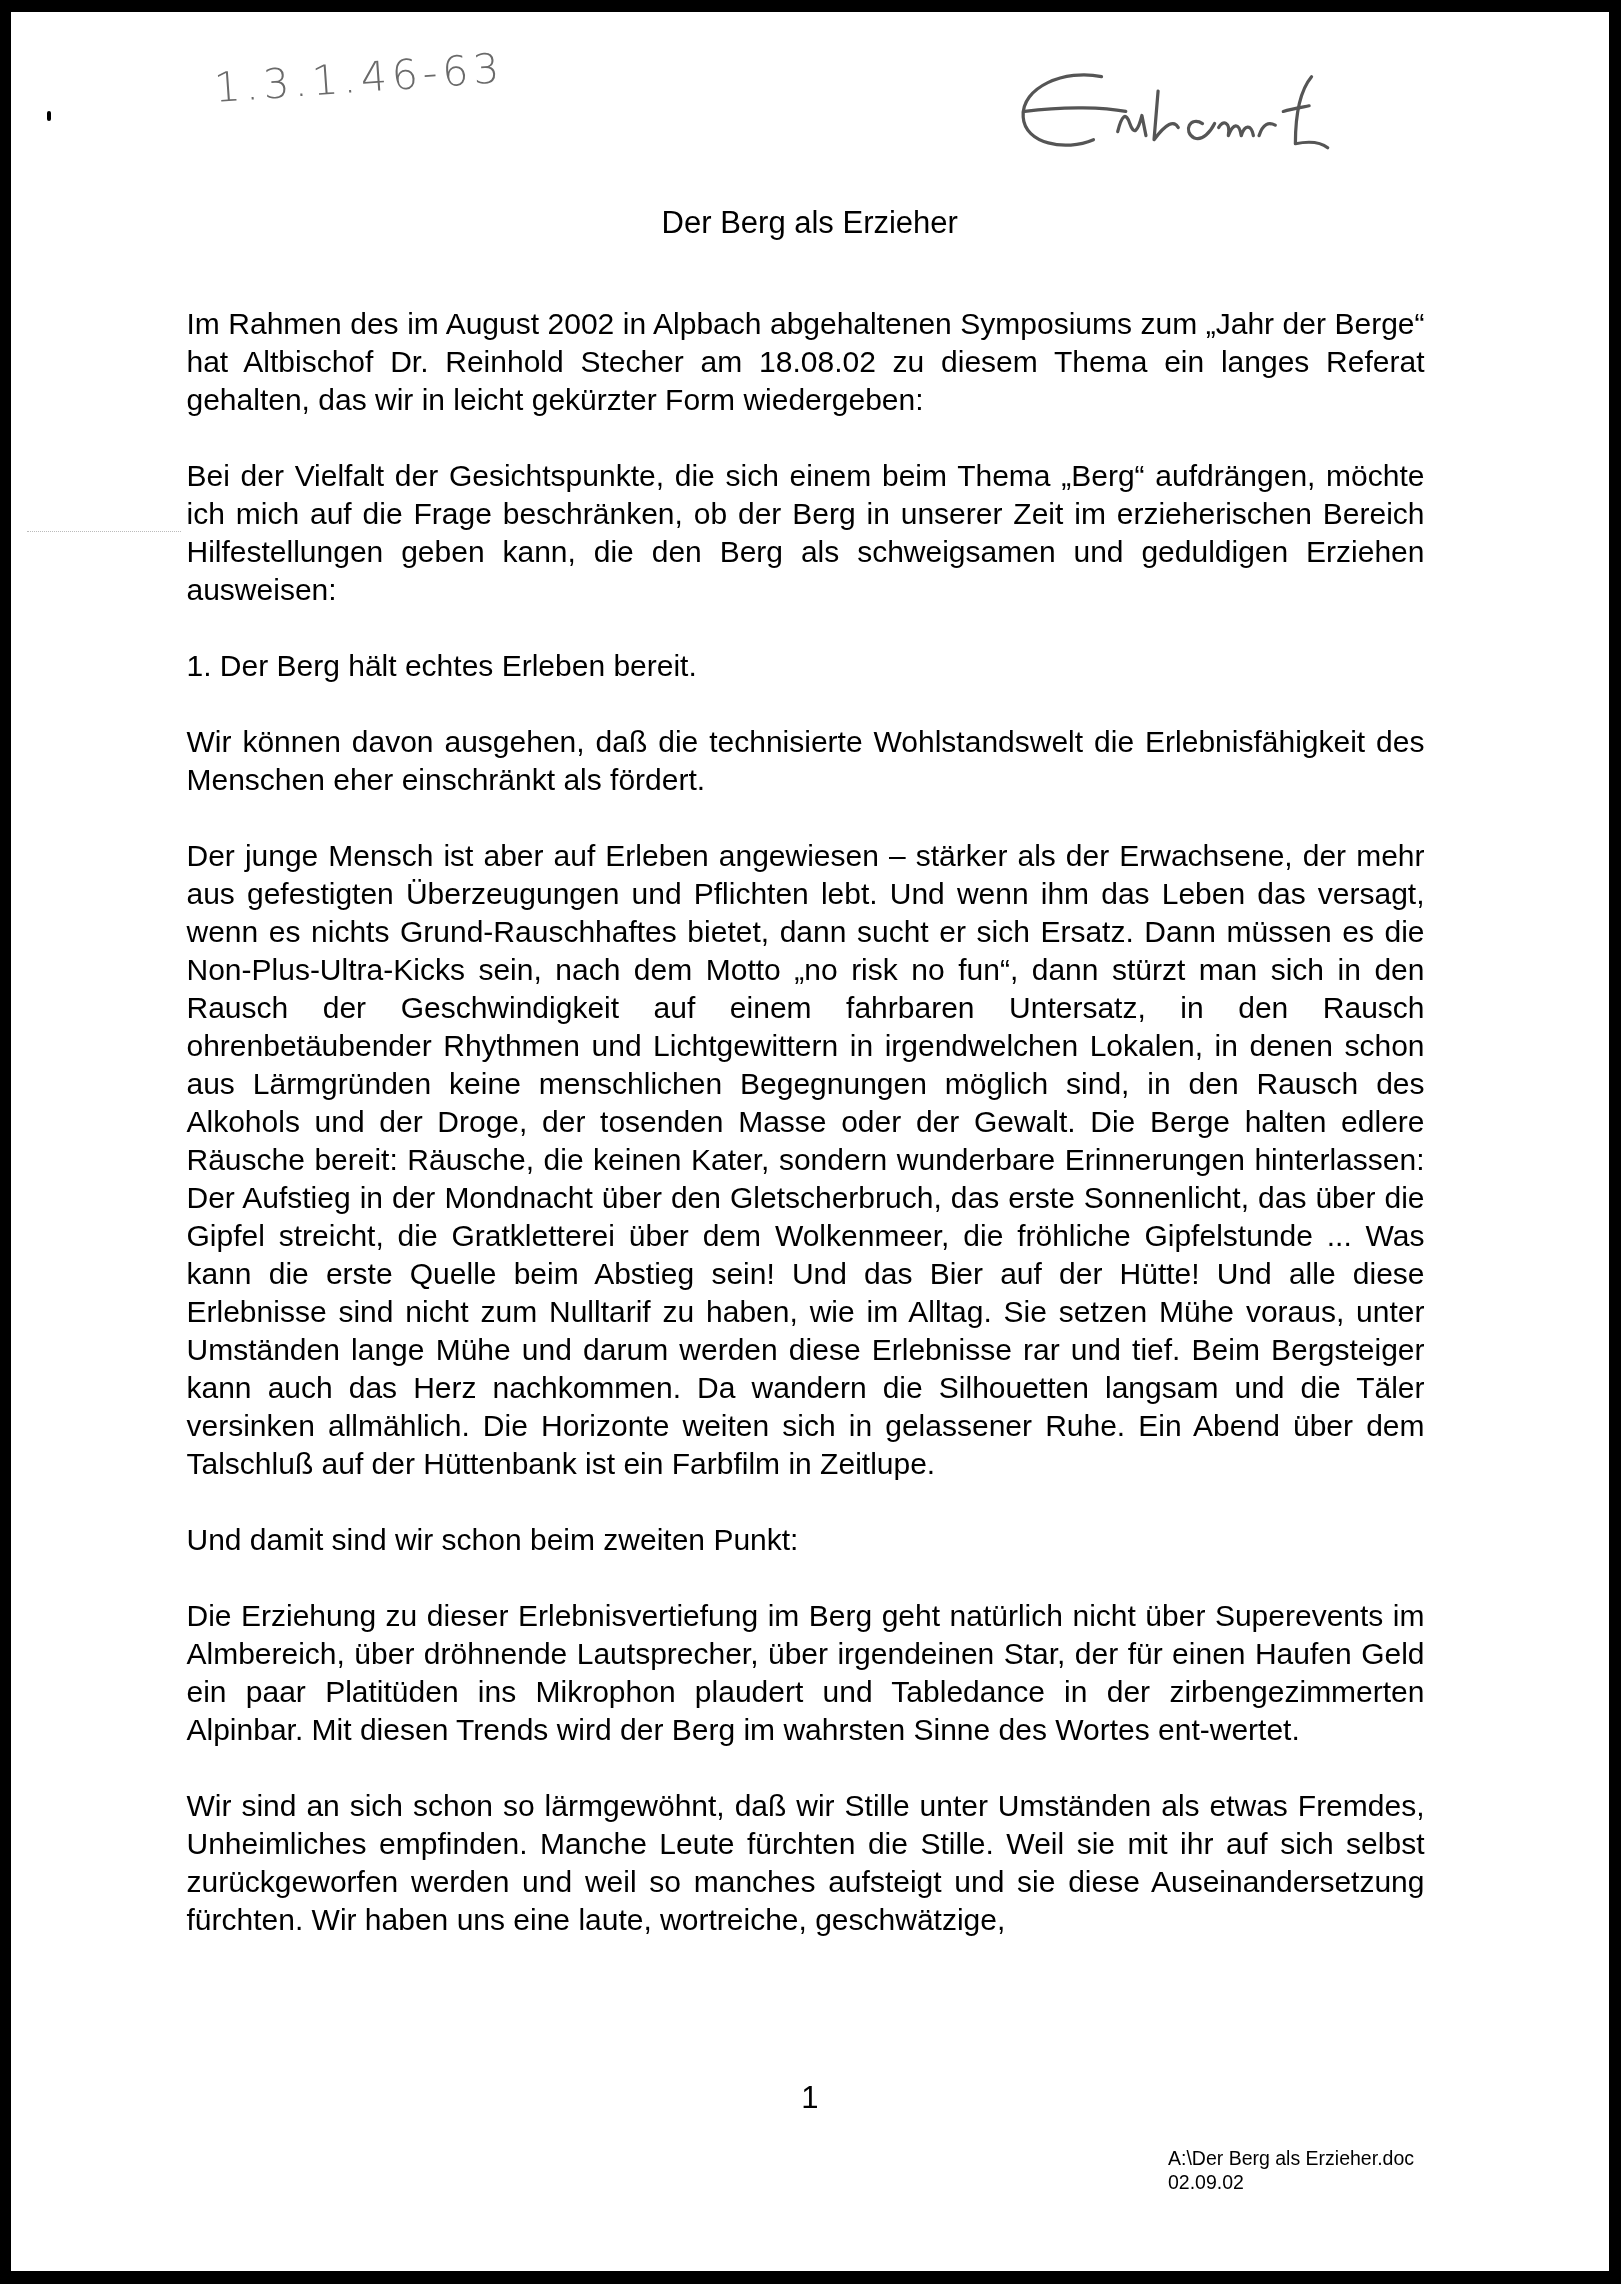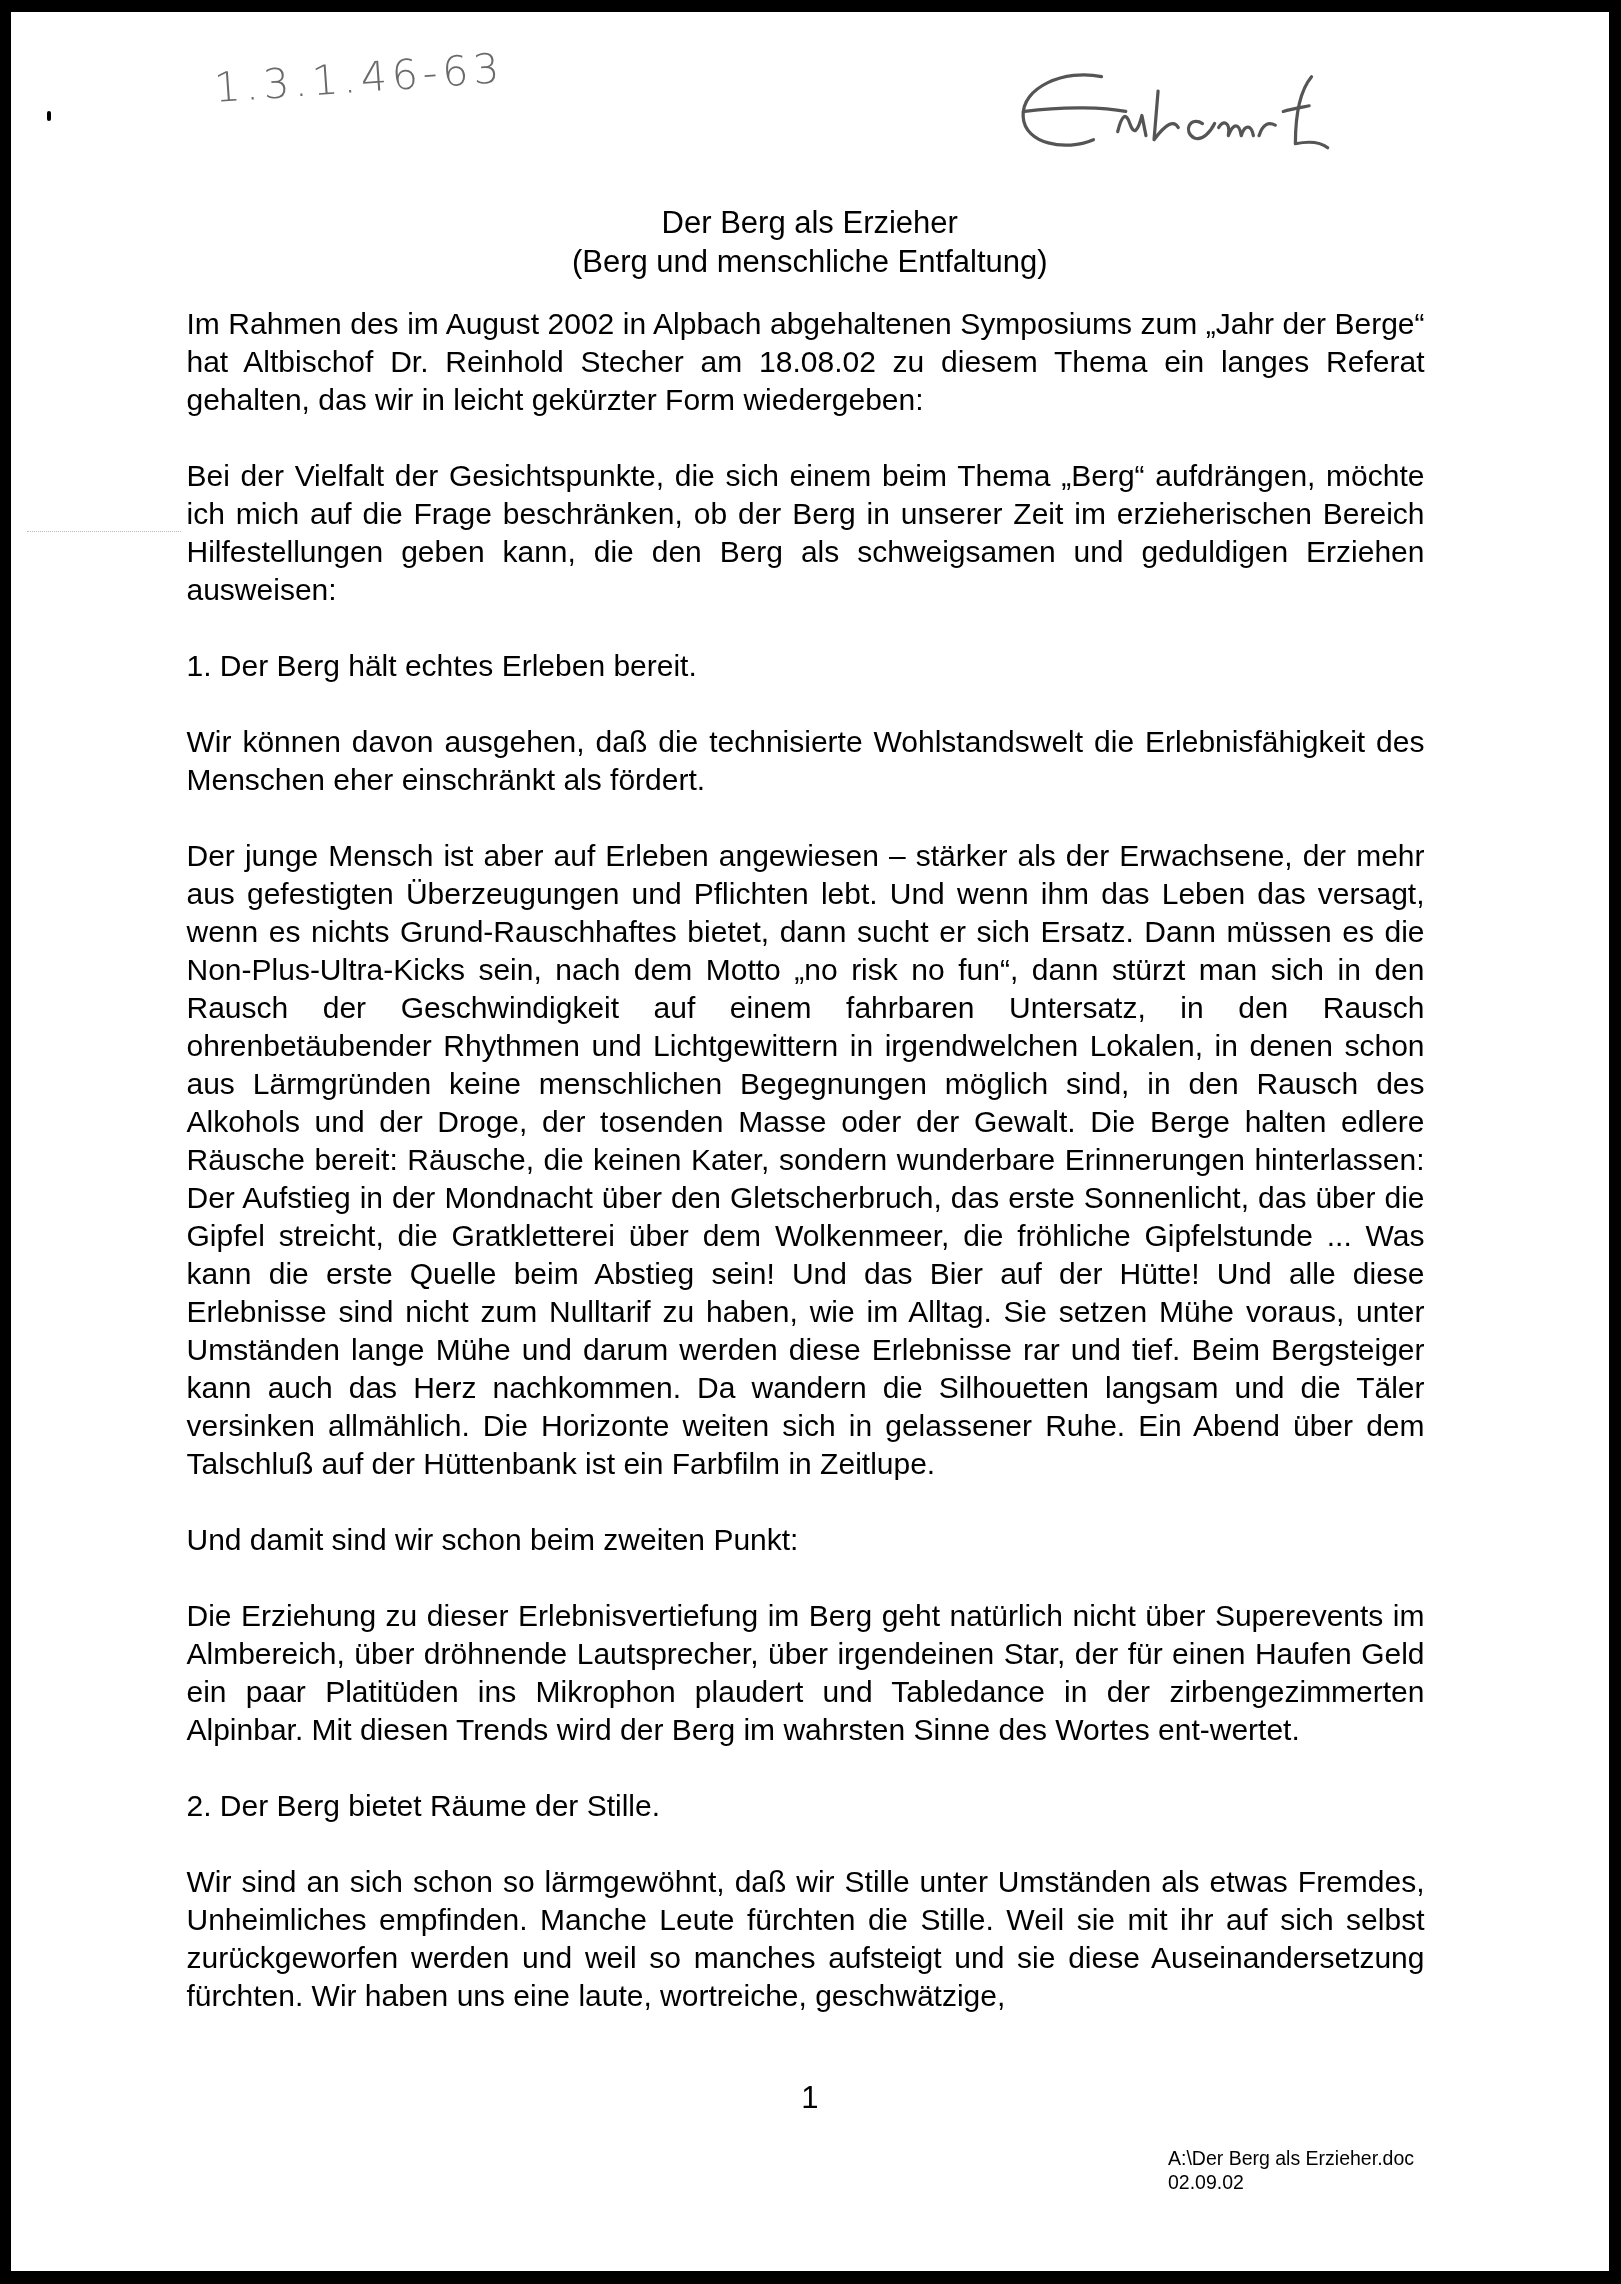--- a/index.html
+++ b/index.html
@@ -88,34 +88,32 @@
       <path d="M230 70 C215 60 205 80 220 88 C230 92 240 80 245 70"></path>
       <path d="M250 75 C255 65 265 68 262 85 C268 70 275 68 278 85 C282 72 290 70 293 85"></path>
       <path d="M300 85 C305 70 312 68 320 72"></path>
       <path d="M365 12 C350 30 345 60 345 95 C360 92 375 92 385 100"></path>
       <path d="M330 55 C340 52 352 50 362 48"></path>
     </g>
   </svg>
 
   <div class="title-block">
     <div>Der Berg als Erzieher</div>
-    <div>(Berg und menschliche Entfaltung)</div>
   </div>
 
   <div class="content">
     <p class="intro">Im Rahmen des im August 2002 in Alpbach abgehaltenen Symposiums zum „Jahr der Berge“ hat Altbischof Dr. Reinhold Stecher am 18.08.02 zu diesem Thema ein langes Referat gehalten, das wir in leicht gekürzter Form wiedergeben:</p>
     <p>Bei der Vielfalt der Gesichtspunkte, die sich einem beim Thema „Berg“ aufdrängen, möchte ich mich auf die Frage beschränken, ob der Berg in unserer Zeit im erzieherischen Bereich Hilfestellungen geben kann, die den Berg als schweigsamen und geduldigen Erziehen ausweisen:</p>
 
     <h2>1. Der Berg hält echtes Erleben bereit.</h2>
     <p>Wir können davon ausgehen, daß die technisierte Wohlstandswelt die Erlebnisfähigkeit des Menschen eher einschränkt als fördert.</p>
     <p>Der junge Mensch ist aber auf Erleben angewiesen – stärker als der Erwachsene, der mehr aus gefestigten Überzeugungen und Pflichten lebt. Und wenn ihm das Leben das versagt, wenn es nichts Grund-Rauschhaftes bietet, dann sucht er sich Ersatz. Dann müssen es die Non-Plus-Ultra-Kicks sein, nach dem Motto „no risk no fun“, dann stürzt man sich in den Rausch der Geschwindigkeit auf einem fahrbaren Untersatz, in den Rausch ohrenbetäubender Rhythmen und Lichtgewittern in irgendwelchen Lokalen, in denen schon aus Lärmgründen keine menschlichen Begegnungen möglich sind, in den Rausch des Alkohols und der Droge, der tosenden Masse oder der Gewalt. Die Berge halten edlere Räusche bereit: Räusche, die keinen Kater, sondern wunderbare Erinnerungen hinterlassen: Der Aufstieg in der Mondnacht über den Gletscherbruch, das erste Sonnenlicht, das über die Gipfel streicht, die Gratkletterei über dem Wolkenmeer, die fröhliche Gipfelstunde ... Was kann die erste Quelle beim Abstieg sein! Und das Bier auf der Hütte! Und alle diese Erlebnisse sind nicht zum Nulltarif zu haben, wie im Alltag. Sie setzen Mühe voraus, unter Umständen lange Mühe und darum werden diese Erlebnisse rar und tief. Beim Bergsteiger kann auch das Herz nachkommen. Da wandern die Silhouetten langsam und die Täler versinken allmählich. Die Horizonte weiten sich in gelassener Ruhe. Ein Abend über dem Talschluß auf der Hüttenbank ist ein Farbfilm in Zeitlupe.</p>
     <p>Und damit sind wir schon beim zweiten Punkt:</p>
     <p>Die Erziehung zu dieser Erlebnisvertiefung im Berg geht natürlich nicht über Superevents im Almbereich, über dröhnende Lautsprecher, über irgendeinen Star, der für einen Haufen Geld ein paar Platitüden ins Mikrophon plaudert und Tabledance in der zirbengezimmerten Alpinbar. Mit diesen Trends wird der Berg im wahrsten Sinne des Wortes ent-wertet.</p>
 
-    <h2>2. Der Berg bietet Räume der Stille.</h2>
     <p>Wir sind an sich schon so lärmgewöhnt, daß wir Stille unter Umständen als etwas Fremdes, Unheimliches empfinden. Manche Leute fürchten die Stille. Weil sie mit ihr auf sich selbst zurückgeworfen werden und weil so manches aufsteigt und sie diese Auseinandersetzung fürchten. Wir haben uns eine laute, wortreiche, geschwätzige,</p>
   </div>
 
   <div class="page-number">1</div>
 
   <div class="footer">
     <div>A:\Der Berg als Erzieher.doc</div>
     <div>02.09.02</div>
   </div>
 </div>

